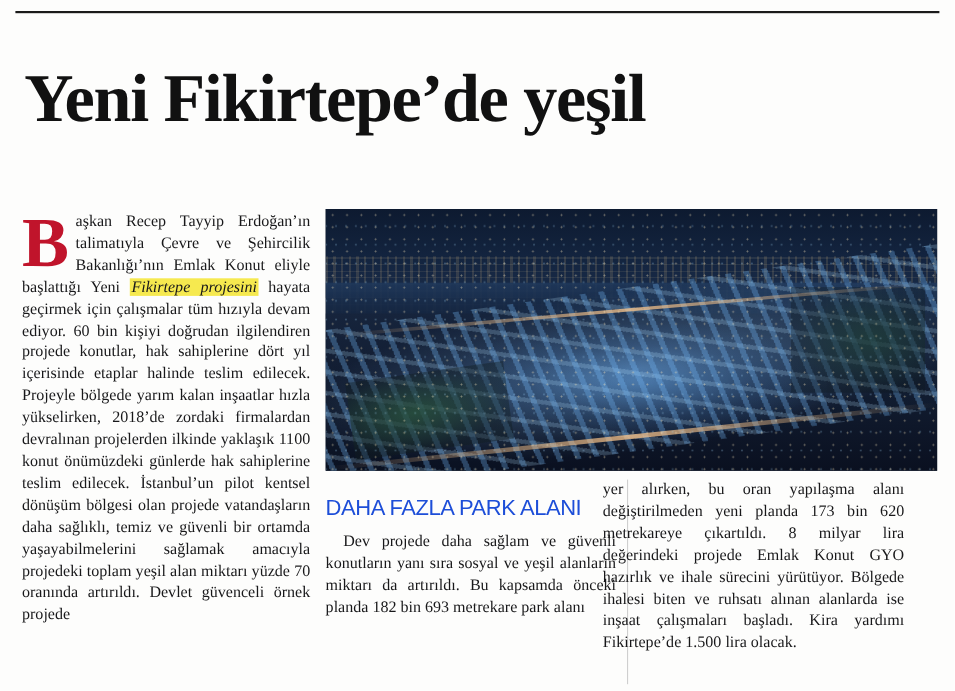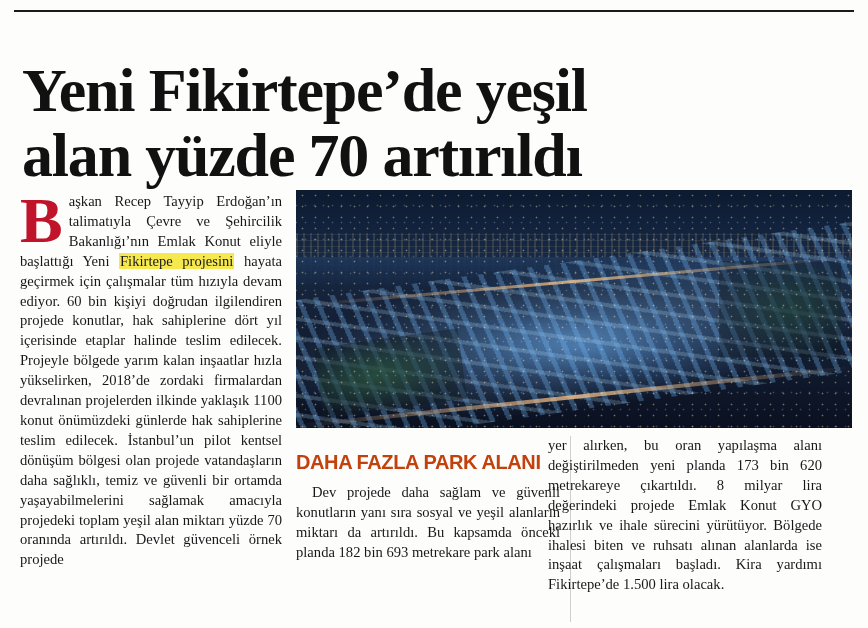--- a/index.html
+++ b/index.html
@@ -147,58 +147,58 @@
     font-family: "Liberation Serif", serif;
     font-weight: bold;
     font-size: 64px;
     line-height: 0.82;
     color: #c0142b;
     margin: 3px 6px 0 0;
   }
   .hl {
     background: #f6e94f;
     padding: 0 1px;
+    font-style: italic;
   }
   .col2 {
     left: 296px;
     top: 436px;
     width: 264px;
   }
   .col3 {
     left: 548px;
     top: 436px;
     width: 274px;
   }
   .subhead {
     font-family: "Liberation Sans", sans-serif;
-    font-weight: bold;
+    font-weight: normal;
     font-size: 20px;
     letter-spacing: -0.4px;
-    color: #c2410c;
+    color: #1d4ed8;
     margin: 13px 0 7px 0;
   }
   .indent { text-indent: 16px; }
   .vrule {
     position: absolute;
     top: 436px;
     width: 1px;
     height: 186px;
     background: #cfcfcf;
   }
 </style>
 </head>
 <body>
 
 <div id="page">
 
   <div class="rule-top"></div>
 
   <h1 class="headline">
     <span>Yeni Fikirtepe’de yeşil</span>
-    <span class="l2">alan yüzde 70 artırıldı</span>
   </h1>
 
   <div class="photo">
     <div class="sky"></div>
     <div class="city-far"></div>
     <div class="waterfront"></div>
     <div class="ground"></div>
     <div class="glow"></div>
     <div class="blocks"></div>
     <div class="park-left"></div>

